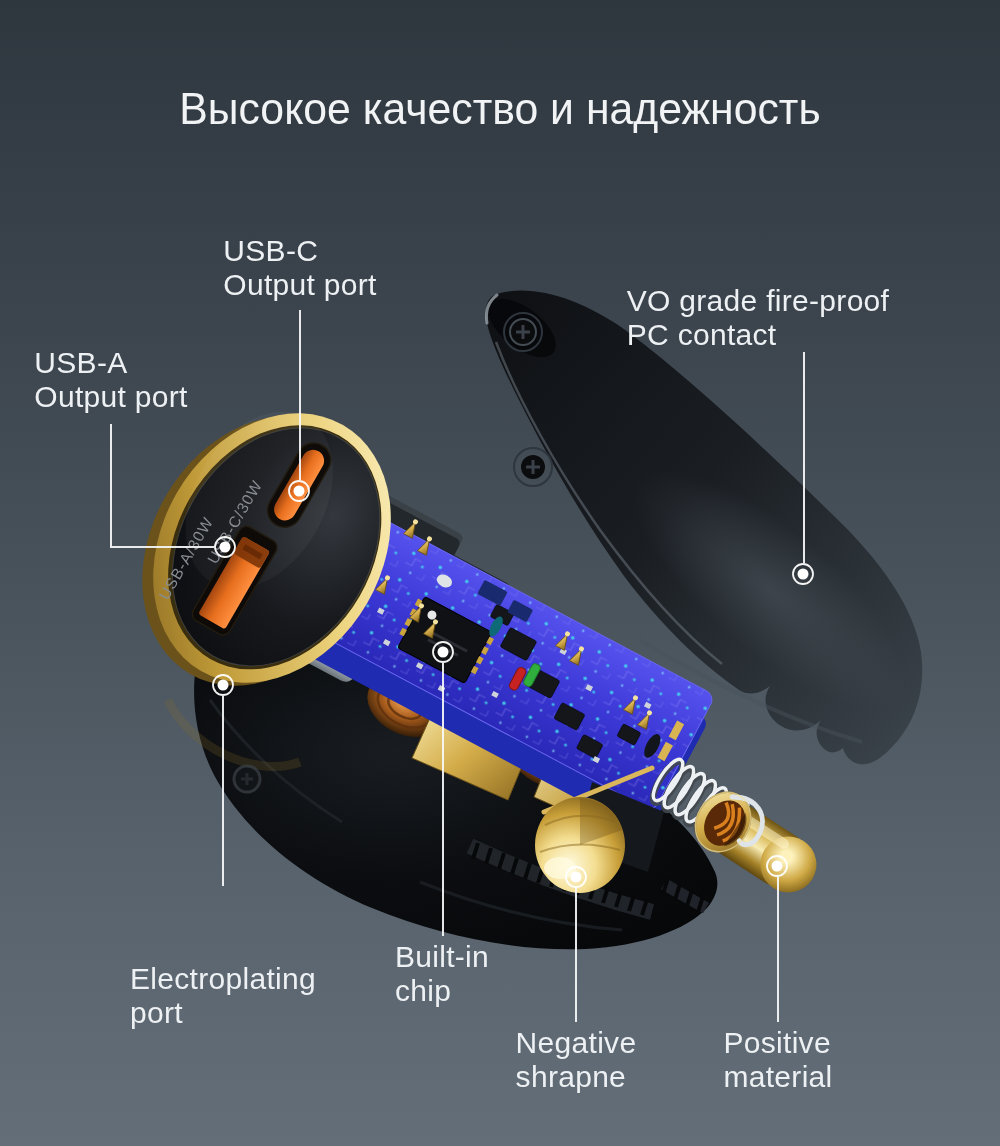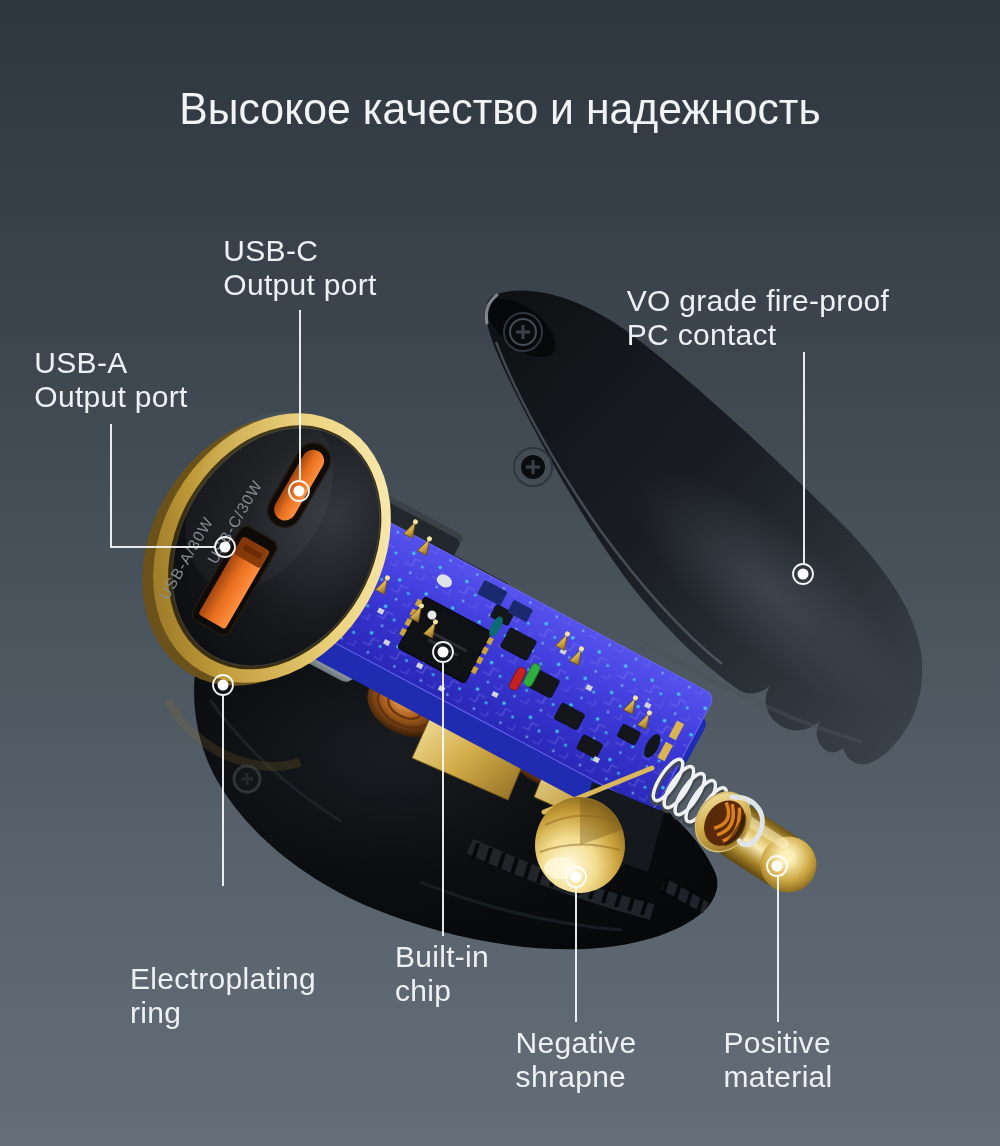--- a/index.html
+++ b/index.html
@@ -451,21 +451,21 @@
     <div>Output port</div>
   </div>
 
   <div class="callout co-pc">
     <div>VO grade fire-proof</div>
     <div>PC contact</div>
   </div>
 
   <div class="callout co-ring">
     <div>Electroplating</div>
-    <div>ring</div>
+    <div>port</div>
   </div>
 
   <div class="callout co-neg">
     <div>Negative</div>
     <div>shrapne</div>
   </div>
 
   <div class="callout co-chip">
     <div>Built-in</div>
     <div>chip</div>

